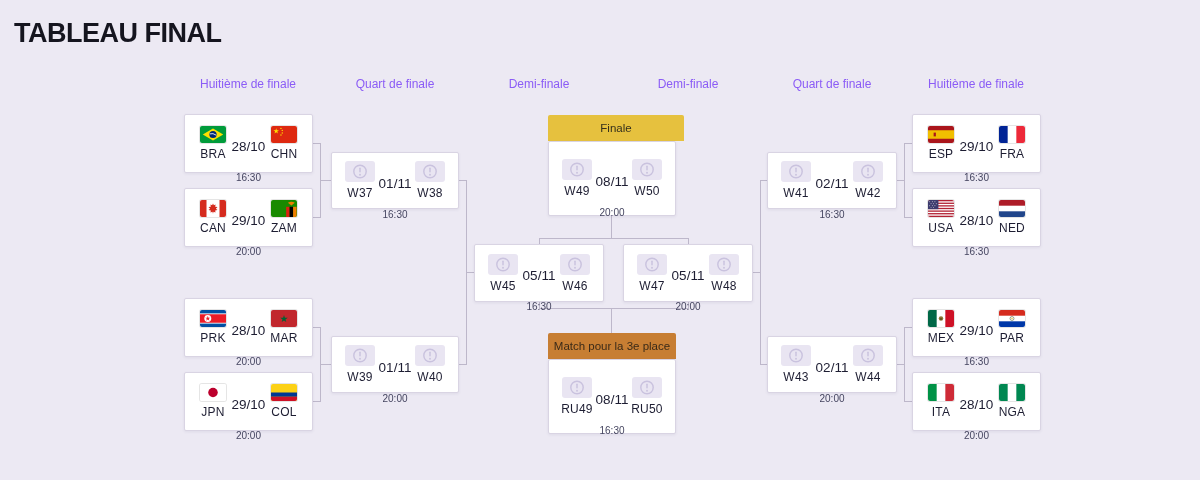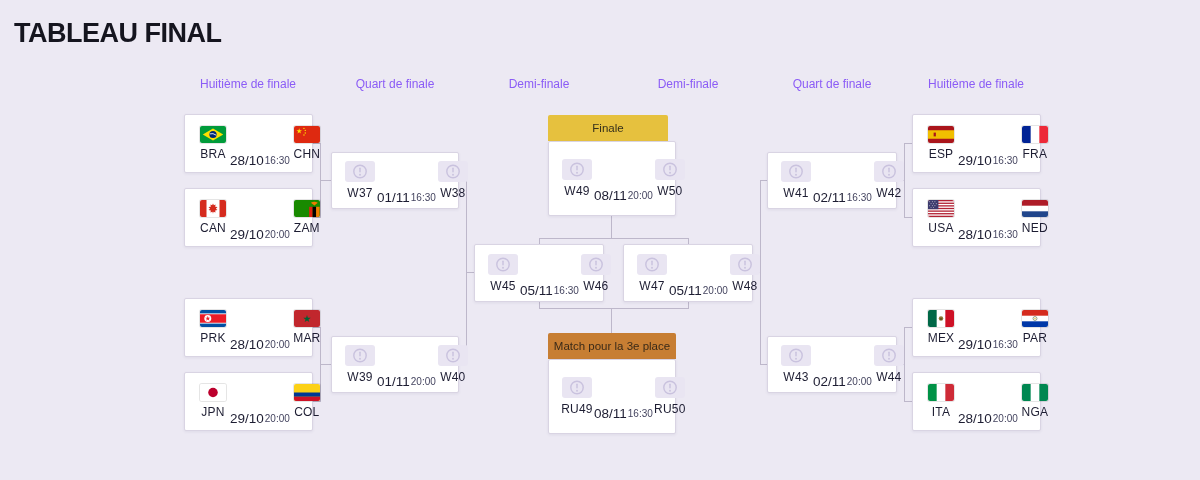--- a/index.html
+++ b/index.html
@@ -20,21 +20,21 @@
   .line{position:absolute;background:#bdb7ca;}
   .card{
     position:absolute;box-sizing:border-box;
     background:#ffffff;border:1px solid #d9d4e3;border-radius:2px;
     box-shadow:0 1px 3px rgba(60,50,100,0.08);
     display:flex;align-items:center;justify-content:space-between;
     padding:0 11px;
   }
   .team{display:flex;flex-direction:column;align-items:center;gap:4px;min-width:34px;}
   .code{font-size:12px;font-weight:500;color:#1d1d32;letter-spacing:0.2px;}
-  .when{display:flex;flex-direction:row;align-items:center;gap:1px;margin-top:34px;}
+  .when{display:flex;flex-direction:column;align-items:center;gap:18px;margin-top:34px;}
   .date{font-size:13.5px;font-weight:500;color:#1d1d32;}
   .time{font-size:10px;font-weight:500;color:#454560;}
   .flag{width:26px;height:17px;border-radius:2px;overflow:hidden;box-shadow:0 0 0 1px rgba(0,0,0,0.10);}
   .flag svg{display:block;width:100%;height:100%;}
   .tbd{width:30px;height:21px;border-radius:3px;background:#e9e5f2;display:flex;align-items:center;justify-content:center;}
   .tbd svg{display:block;}
   .cap{
     position:absolute;box-sizing:border-box;border-radius:2px 2px 0 0;
     display:flex;align-items:center;justify-content:center;
     font-size:11.5px;font-weight:500;
@@ -473,21 +473,21 @@
           <div class="tbd">
             <svg viewBox="0 0 30 21" width="30" height="21">
               <circle cx="15" cy="10.5" r="6.2" fill="none" stroke="#c9c2de" stroke-width="1.4"></circle>
               <rect x="14.3" y="6.6" width="1.4" height="4.8" rx="0.7" fill="#c9c2de"></rect>
               <circle cx="15" cy="13.8" r="0.95" fill="#c9c2de"></circle>
             </svg>
           </div>
           <div class="code">W48</div>
         </div>
       </div>
-      <div class="cap" style="left: 548px; top: 115px; width: 120px; height: 26px; background: rgb(230, 193, 62); color: rgb(53, 48, 28);">Finale</div>
+      <div class="cap" style="left: 548px; top: 115px; width: 136px; height: 26px; background: rgb(230, 193, 62); color: rgb(53, 48, 28);">Finale</div>
       <div class="card" style="left: 548px; top: 141px; width: 128px; height: 75px;">
         <div class="team">
           <div class="tbd">
             <svg viewBox="0 0 30 21" width="30" height="21">
               <circle cx="15" cy="10.5" r="6.2" fill="none" stroke="#c9c2de" stroke-width="1.4"></circle>
               <rect x="14.3" y="6.6" width="1.4" height="4.8" rx="0.7" fill="#c9c2de"></rect>
               <circle cx="15" cy="13.8" r="0.95" fill="#c9c2de"></circle>
             </svg>
           </div>
           <div class="code">W49</div>

